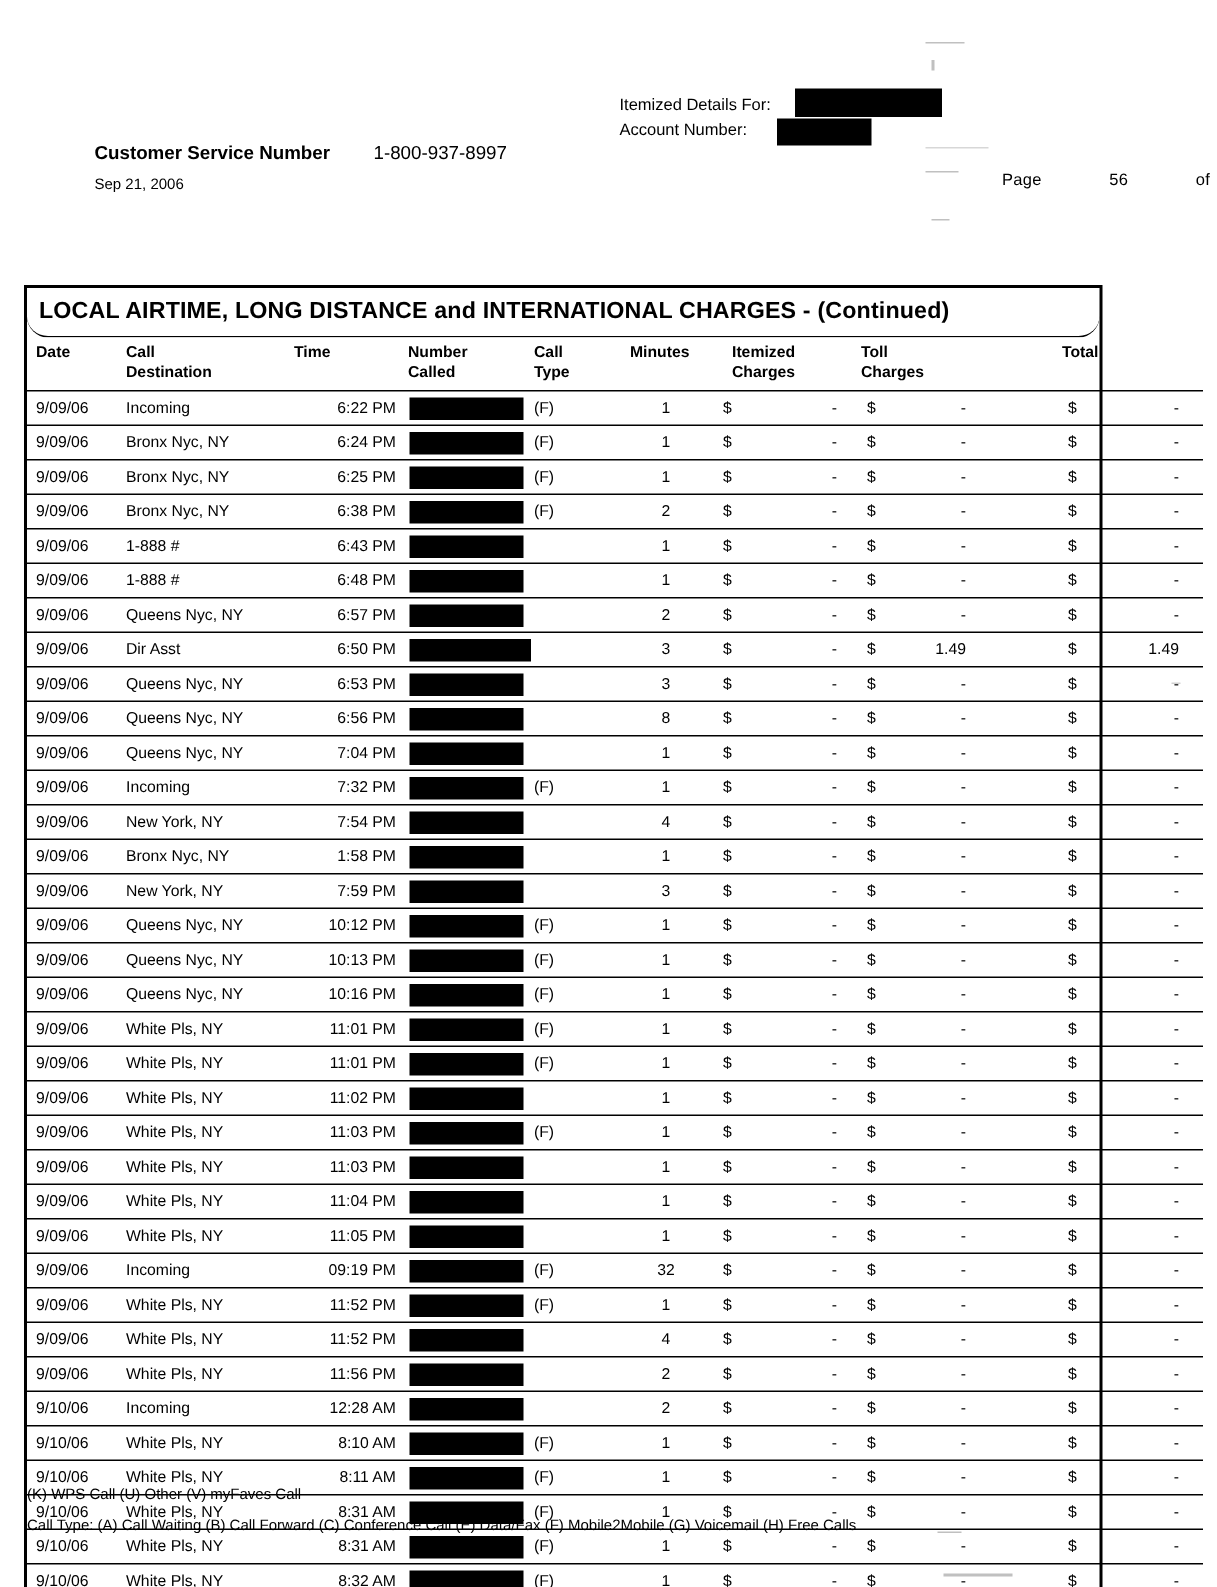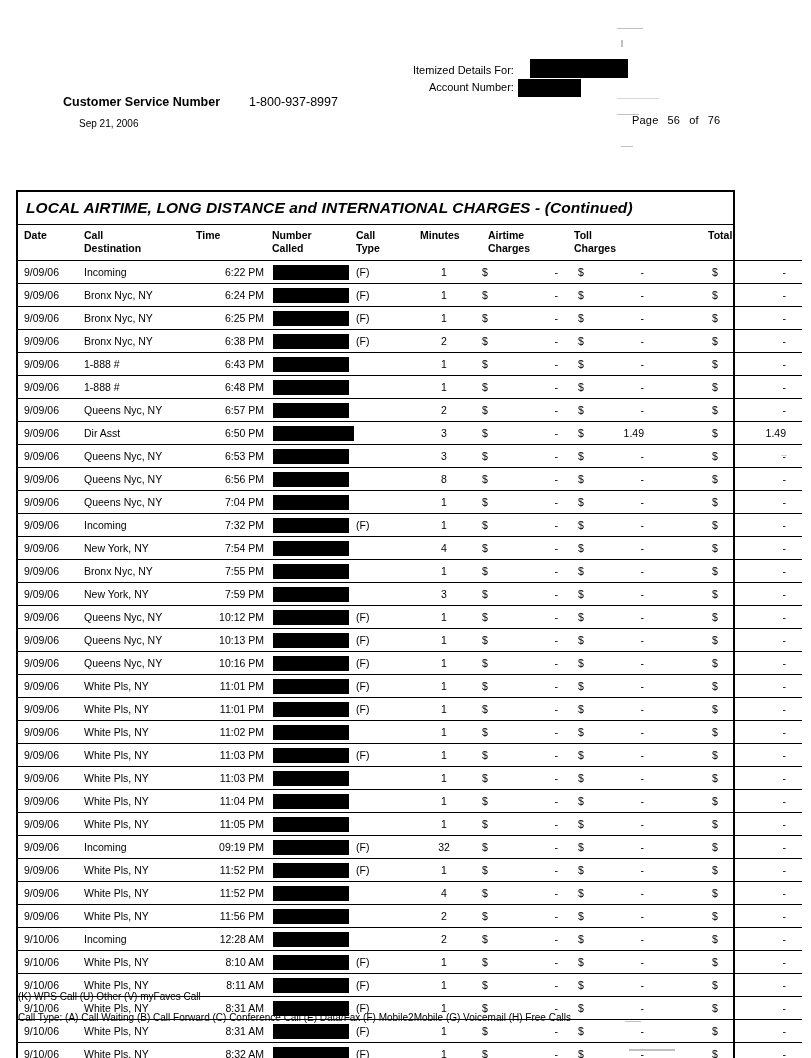--- a/index.html
+++ b/index.html
@@ -22,21 +22,20 @@
     overflow: hidden;
   }
 
   
   .hdr-itemized {
     position: absolute;
     left: 413px;
     top: 62px;
     font-size: 11px;
     line-height: 17px;
-    text-align: right;
   }
   .hdr-itemized .lbl { display: block; }
   .redact-hdr1 {
     position: absolute;
     left: 530px;
     top: 59px;
     width: 98px;
     height: 19px;
     background: #000;
   }
@@ -60,30 +59,29 @@
     left: 249px;
     top: 95px;
     font-size: 12.5px;
     font-weight: normal;
   }
   .doc-date {
     position: absolute;
     left: 63px;
     top: 118px;
     font-size: 10px;
-    margin-left: 16px;
   }
   .page-info {
     position: absolute;
     left: 632px;
     top: 114px;
     font-size: 11px;
     letter-spacing: .2px;
   }
-  .page-info span { margin-right: 9px; }
+  .page-info span { margin-right: 9px; margin-left: 36px; }
   .page-info .pg-total { margin-right: 0; }
   .smudge {
     position: absolute;
     background: #8d8d8d;
     opacity: .55;
   }
   .sm1 { left: 617px; top: 28px; width: 26px; height: 1px; }
   .sm2 { left: 621px; top: 40px; width: 2px; height: 7px; }
   .sm3 { left: 617px; top: 114px; width: 22px; height: 1px; }
   .sm4 { left: 617px; top: 98px; width: 42px; height: 1px; opacity:.35;}
@@ -96,25 +94,25 @@
   .tbl-wrap {
     position: absolute;
     left: 16px;
     top: 190px;
     width: 719px;
     border: 2px solid #000;
     box-sizing: border-box;
   }
   .tbl-title {
     font-size: 15.5px;
-    font-style: italic;
     font-weight: bold;
     padding: 7px 16px 7px 8px;
     border-bottom: 1.5px solid #000;
     letter-spacing: .1px;
+    border-radius: 14px;
   }
   table.calls {
     border-collapse: collapse;
     width: 100%;
     table-layout: fixed;
   }
   table.calls th {
     font-size: 10.5px;
     font-weight: bold;
     text-align: left;
@@ -222,21 +220,21 @@
           <th class="c-num">
             <div>Number</div>
             <div>Called</div>
           </th>
           <th class="c-type">
             <div>Call</div>
             <div>Type</div>
           </th>
           <th class="c-min">Minutes</th>
           <th class="c-air">
-            <div>Airtime</div>
+            <div>Itemized</div>
             <div>Charges</div>
           </th>
           <th class="c-toll">
             <div>Toll</div>
             <div>Charges</div>
           </th>
           <th class="c-spacer"></th>
           <th class="c-total">Total</th>
         </tr>
       </thead>
@@ -614,21 +612,21 @@
             <td class="c-total">
               <span class="money">
                 <span class="dol">$</span>
                 <span class="amt">-</span>
               </span>
             </td>
           </tr>
           <tr class="row">
             <td class="c-date">9/09/06</td>
             <td class="c-dest">Bronx Nyc, NY</td>
-            <td class="c-time">7:55 PM</td>
+            <td class="c-time">1:58 PM</td>
             <td class="c-num">
               <span class="redact-cell"></span>
             </td>
             <td class="c-type"></td>
             <td class="c-min">1</td>
             <td class="c-air">
               <span class="money">
                 <span class="dol">$</span>
                 <span class="amt">-</span>
               </span>

